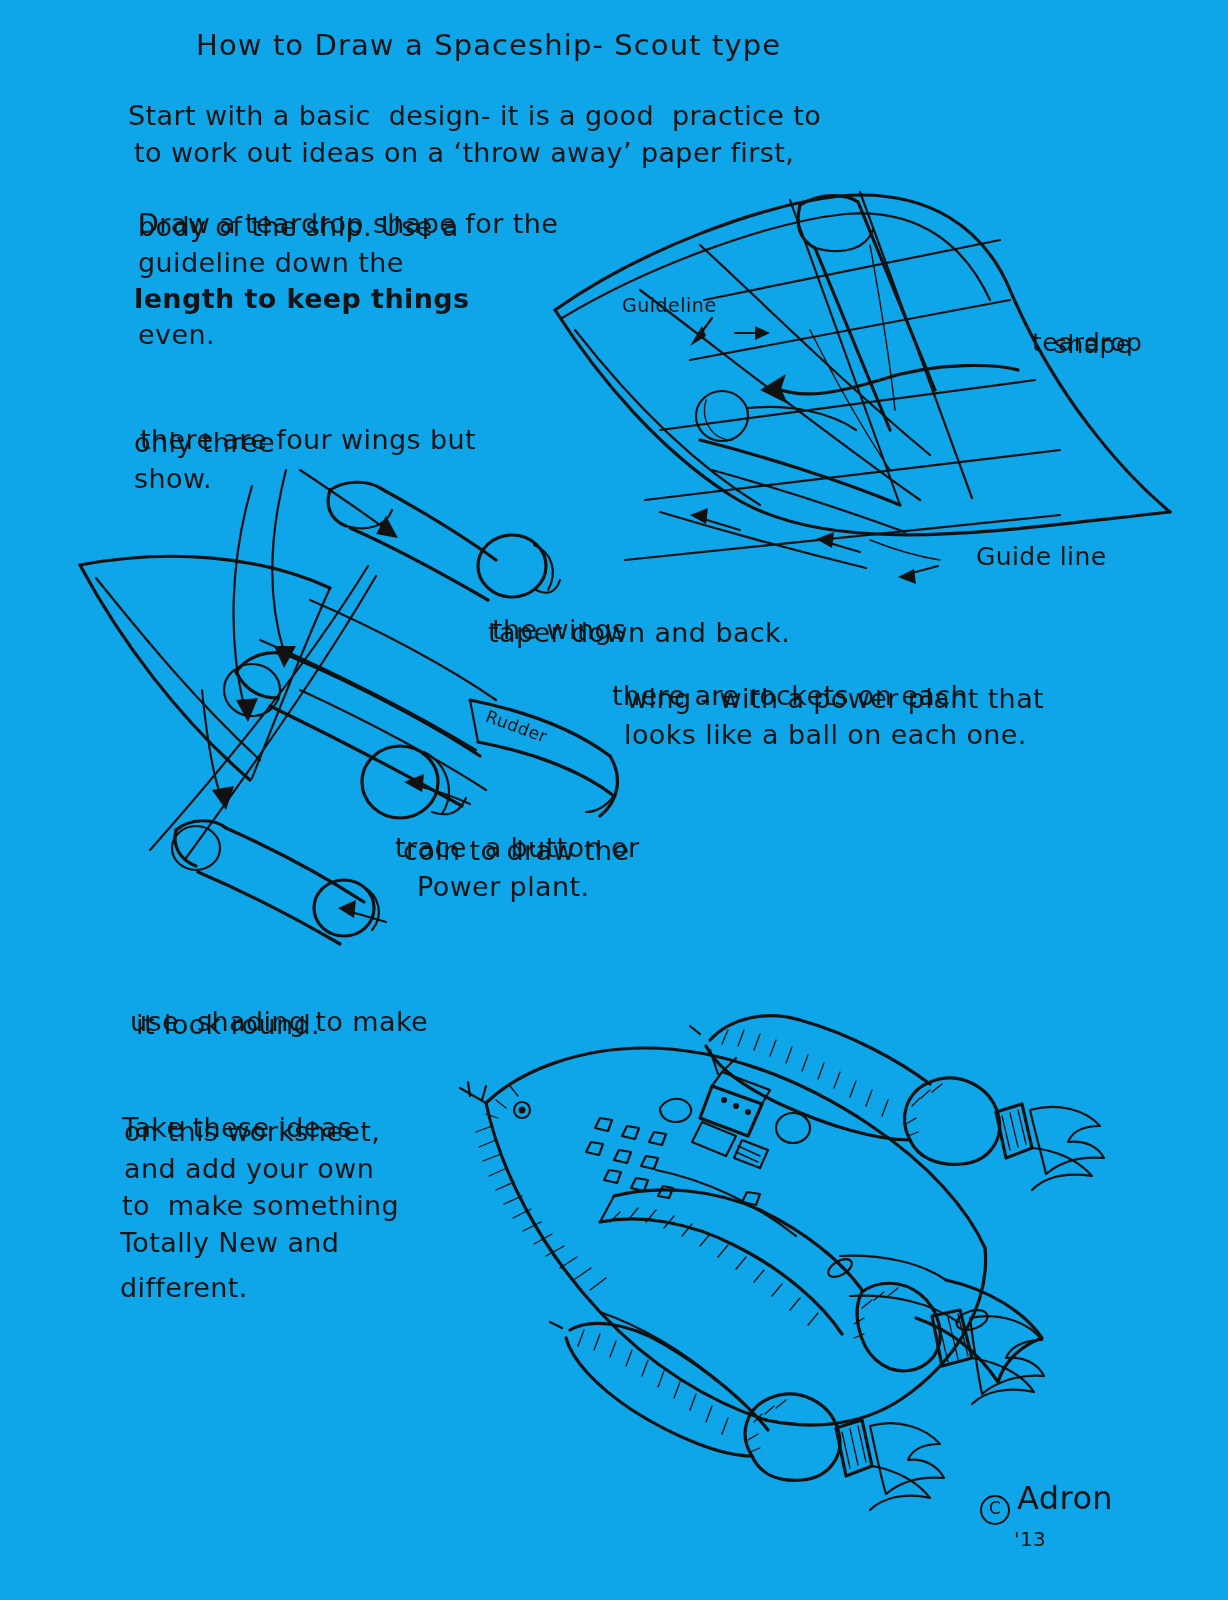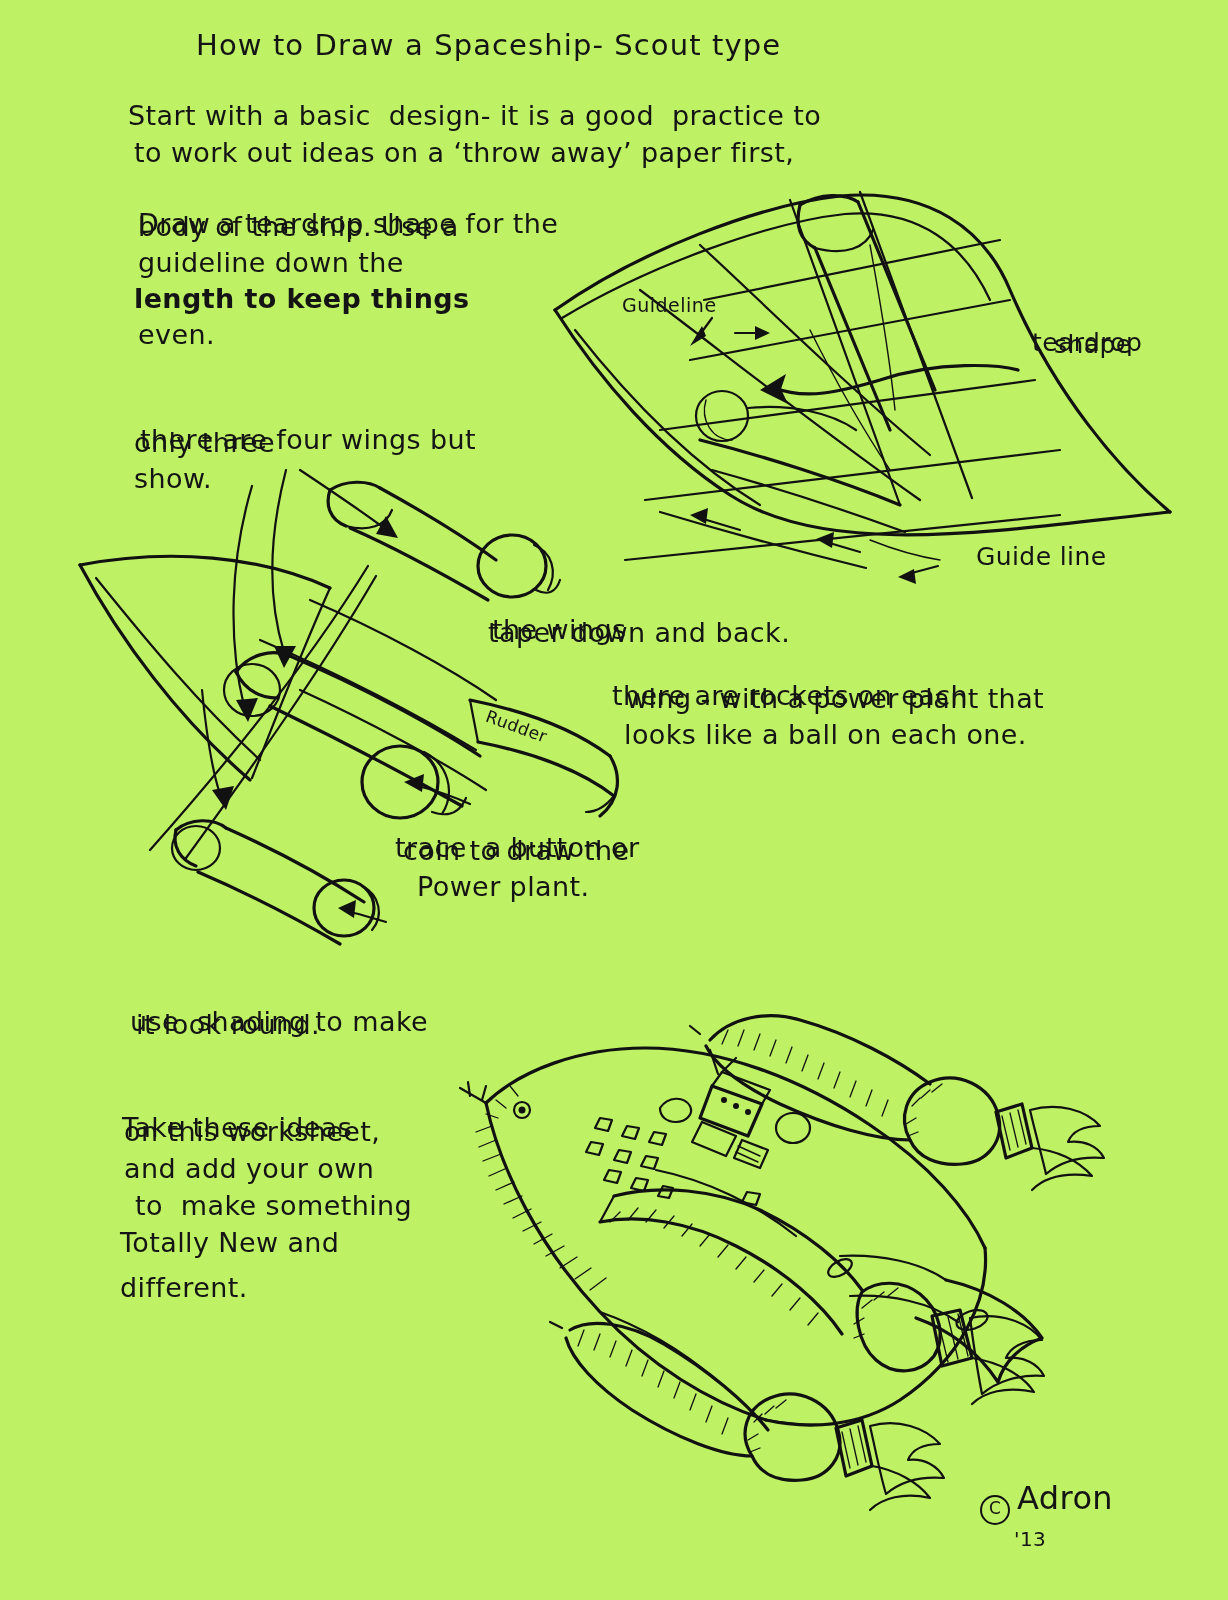--- a/index.html
+++ b/index.html
@@ -4,21 +4,21 @@
 <style>
   html, body {
     margin: 0;
     padding: 0;
     background: #ffffff;
   }
   #sheet {
     position: relative;
     width: 1228px;
     height: 1600px;
-    background: #bef264;
+    background: #0ea5e9;
     overflow: hidden;
     font-family: "DejaVu Sans", sans-serif;
     color: #111111;
   }
   .hand {
     position: absolute;
     font-family: "DejaVu Sans", sans-serif;
     color: #141414;
     white-space: pre;
     line-height: 1.22;
@@ -409,21 +409,21 @@
 
   <div style="position:absolute; left:130px; top:1006px;">
     <div class="hand body-txt">use  shading to make</div>
     <div class="hand body-txt" style="position:relative; left:6px; top:3px;">it look round.</div>
   </div>
 
   <div style="position:absolute; left:122px; top:1112px;">
     <div class="hand body-txt">Take these ideas</div>
     <div class="hand body-txt" style="position:relative; left:2px; top:4px;">on this worksheet,</div>
     <div class="hand body-txt" style="position:relative; left:2px; top:8px;">and add your own</div>
-    <div class="hand body-txt" style="position:relative; left:0px; top:12px;margin-left:13px;">to  make something</div>
+    <div class="hand body-txt" style="position:relative; left:0px; top:12px;">to  make something</div>
     <div class="hand body-txt" style="position:relative; left:-2px; top:16px;">Totally New and</div>
     <div class="hand body-txt" style="position:relative; left:-2px; top:20px;margin-top:8px;">different.</div>
   </div>
 
   <div style="position:absolute; left:980px; top:1484px;">
     <span style="display:inline-block; width:26px; height:26px; border:2.4px solid #111; border-radius:50%; text-align:center; line-height:23px; font-family:'DejaVu Sans', sans-serif; font-size:17px;">
       <span>C</span>
     </span>
     <span class="hand sig" style="position:relative; left:2px; top:-5px;">Adron</span>
     <div class="hand sig-yr" style="position:relative; left:34px; top:2px;">'13</div>

